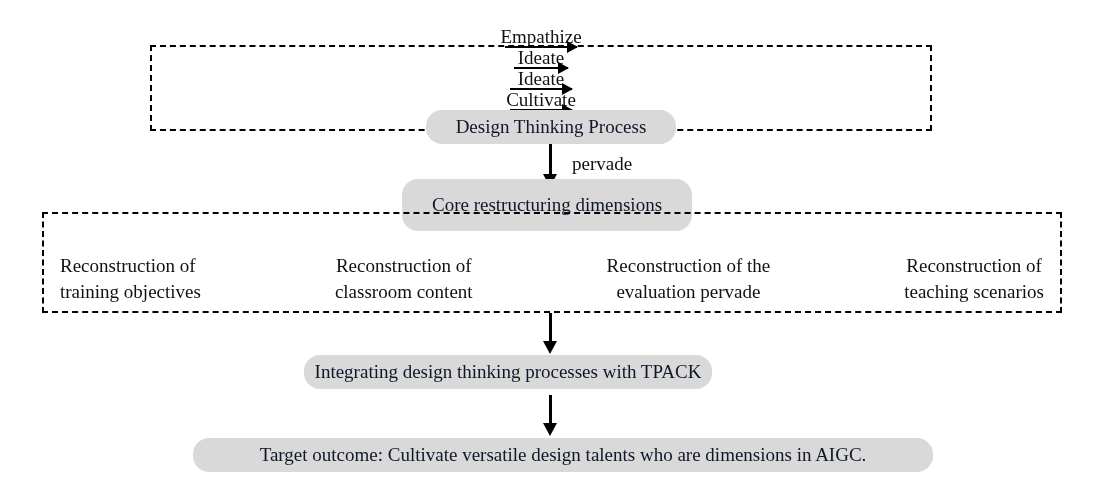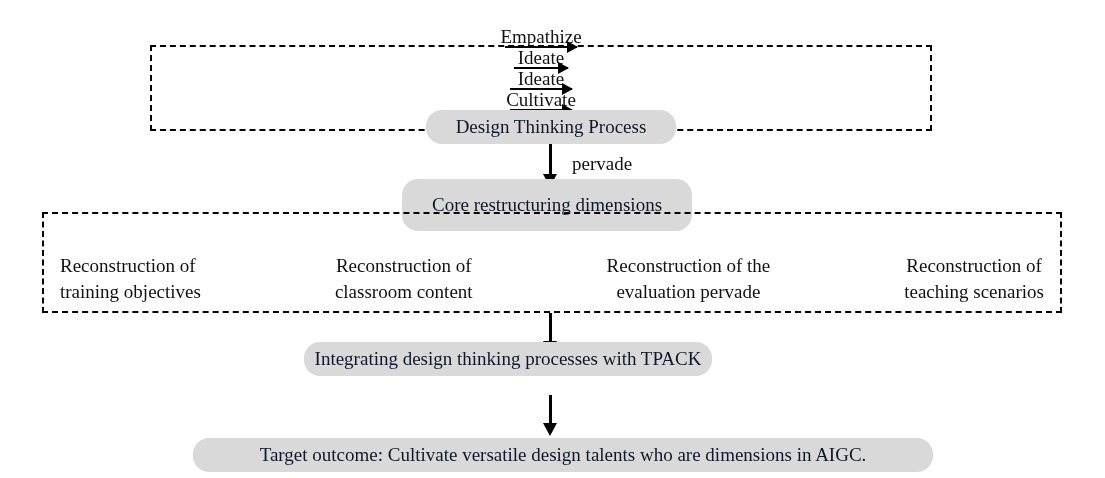--- a/index.html
+++ b/index.html
@@ -97,21 +97,21 @@
     height: 34px;
   }
   #pill-core {
     left: 402px;
     top: 179px;
     width: 290px;
     height: 52px;
   }
   #pill-tpack {
     left: 304px;
-    top: 342px;
+    top: 355px;
     width: 408px;
     height: 34px;
   }
   #pill-target {
     left: 193px;
     top: 438px;
     width: 740px;
     height: 34px;
   }
 

